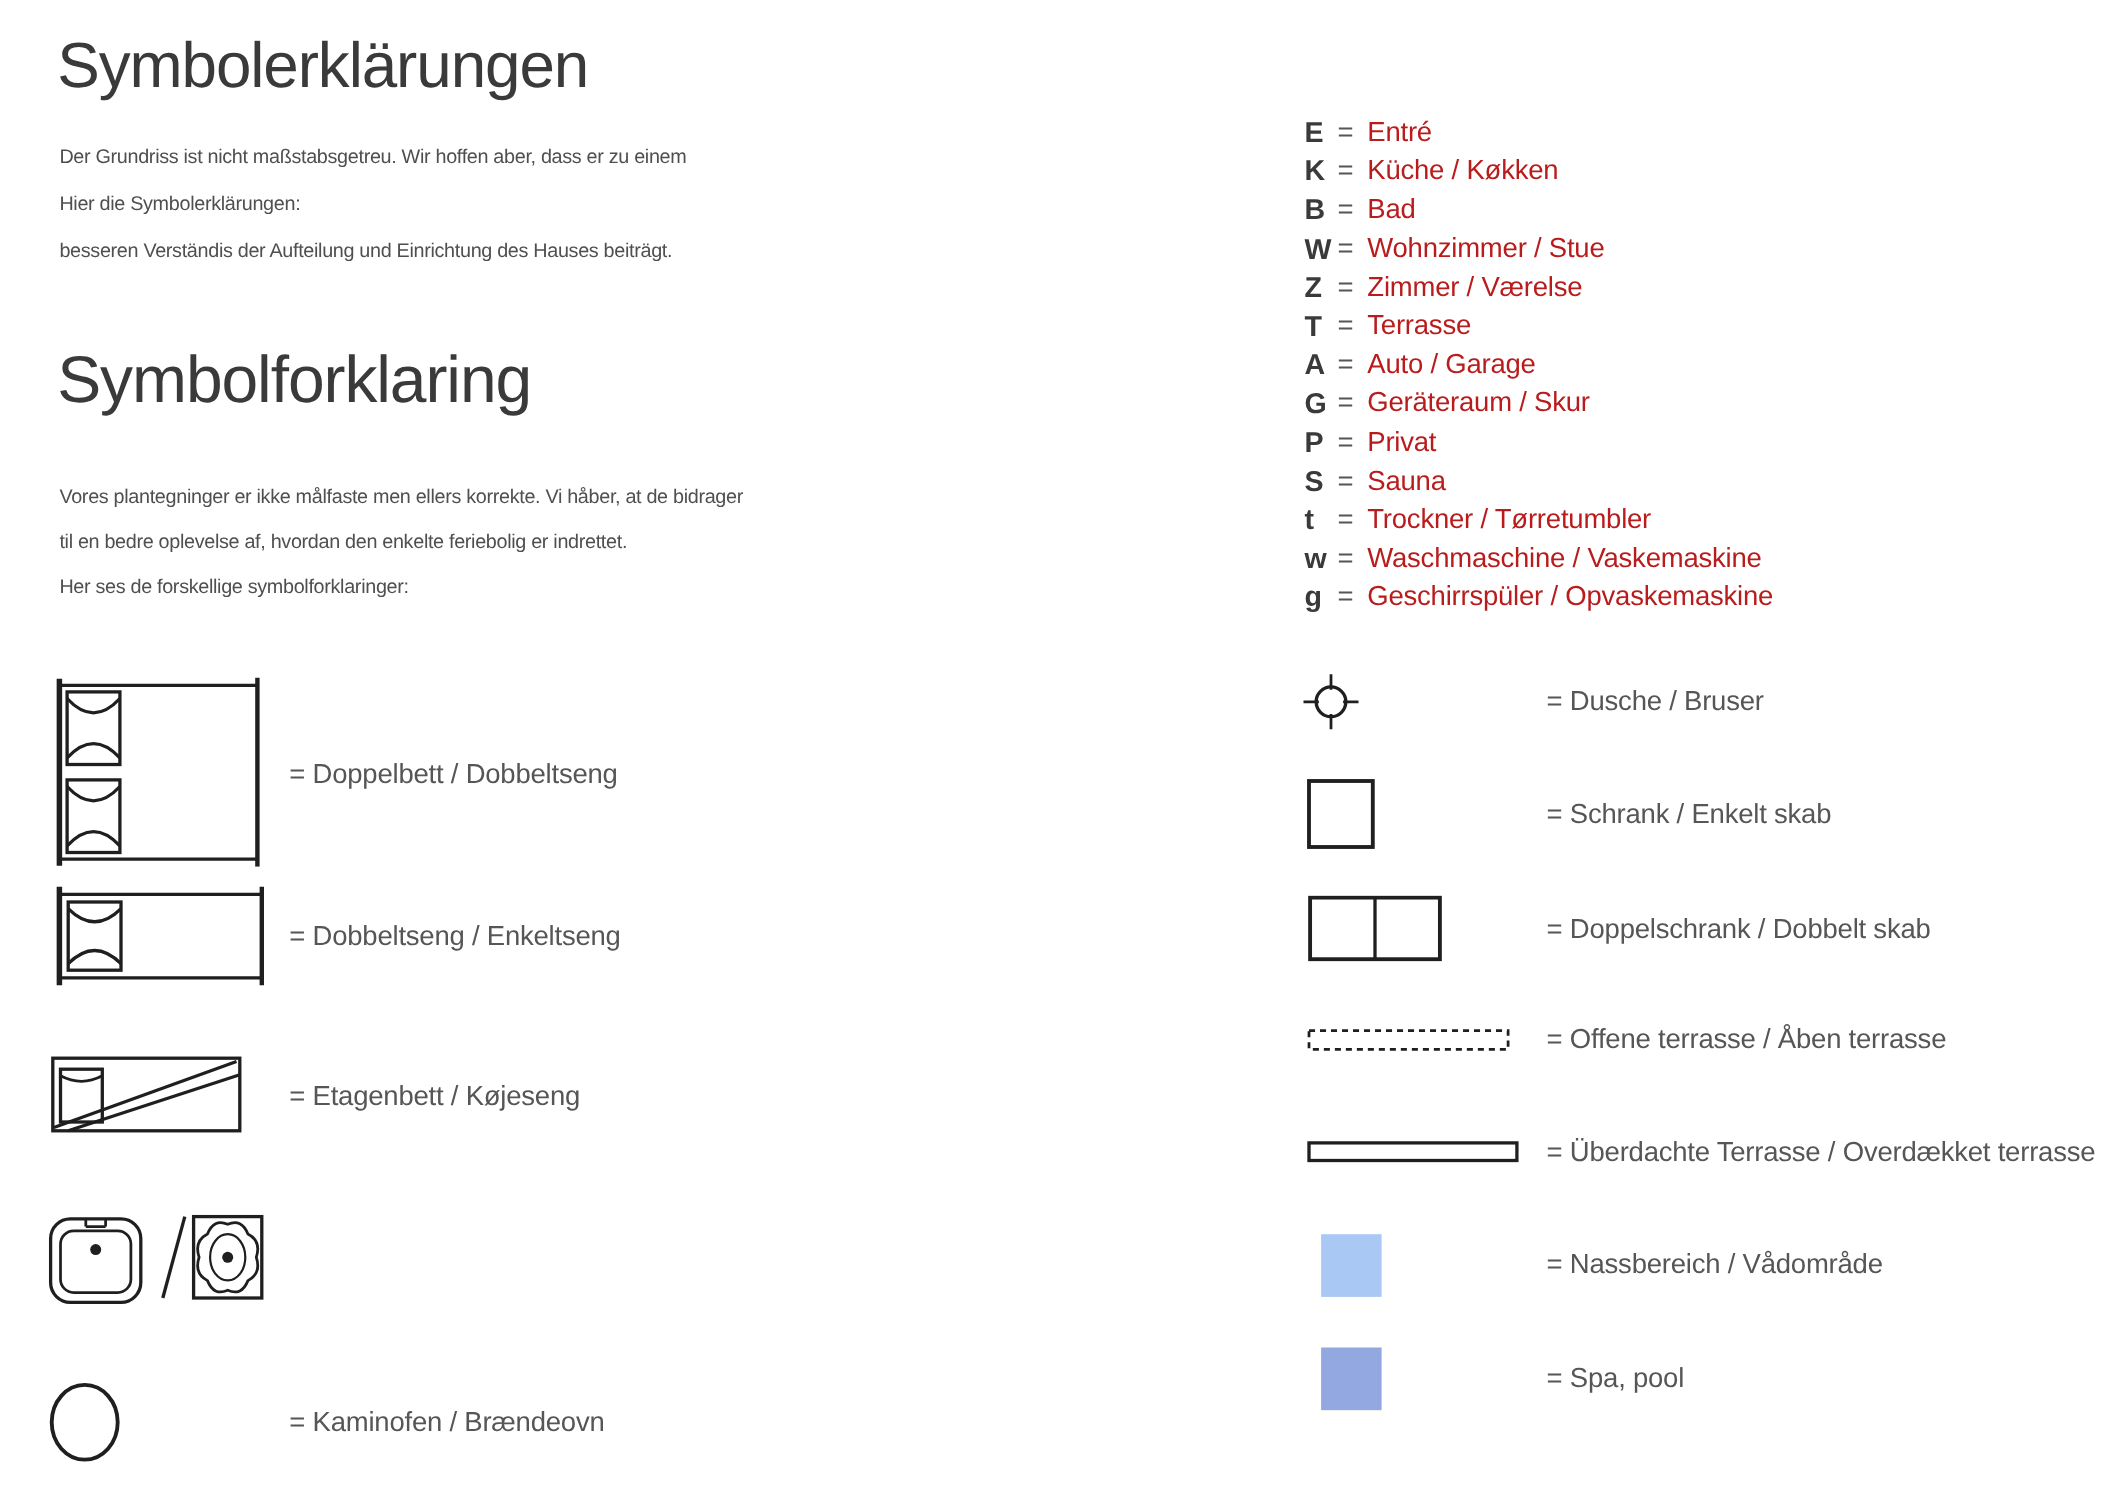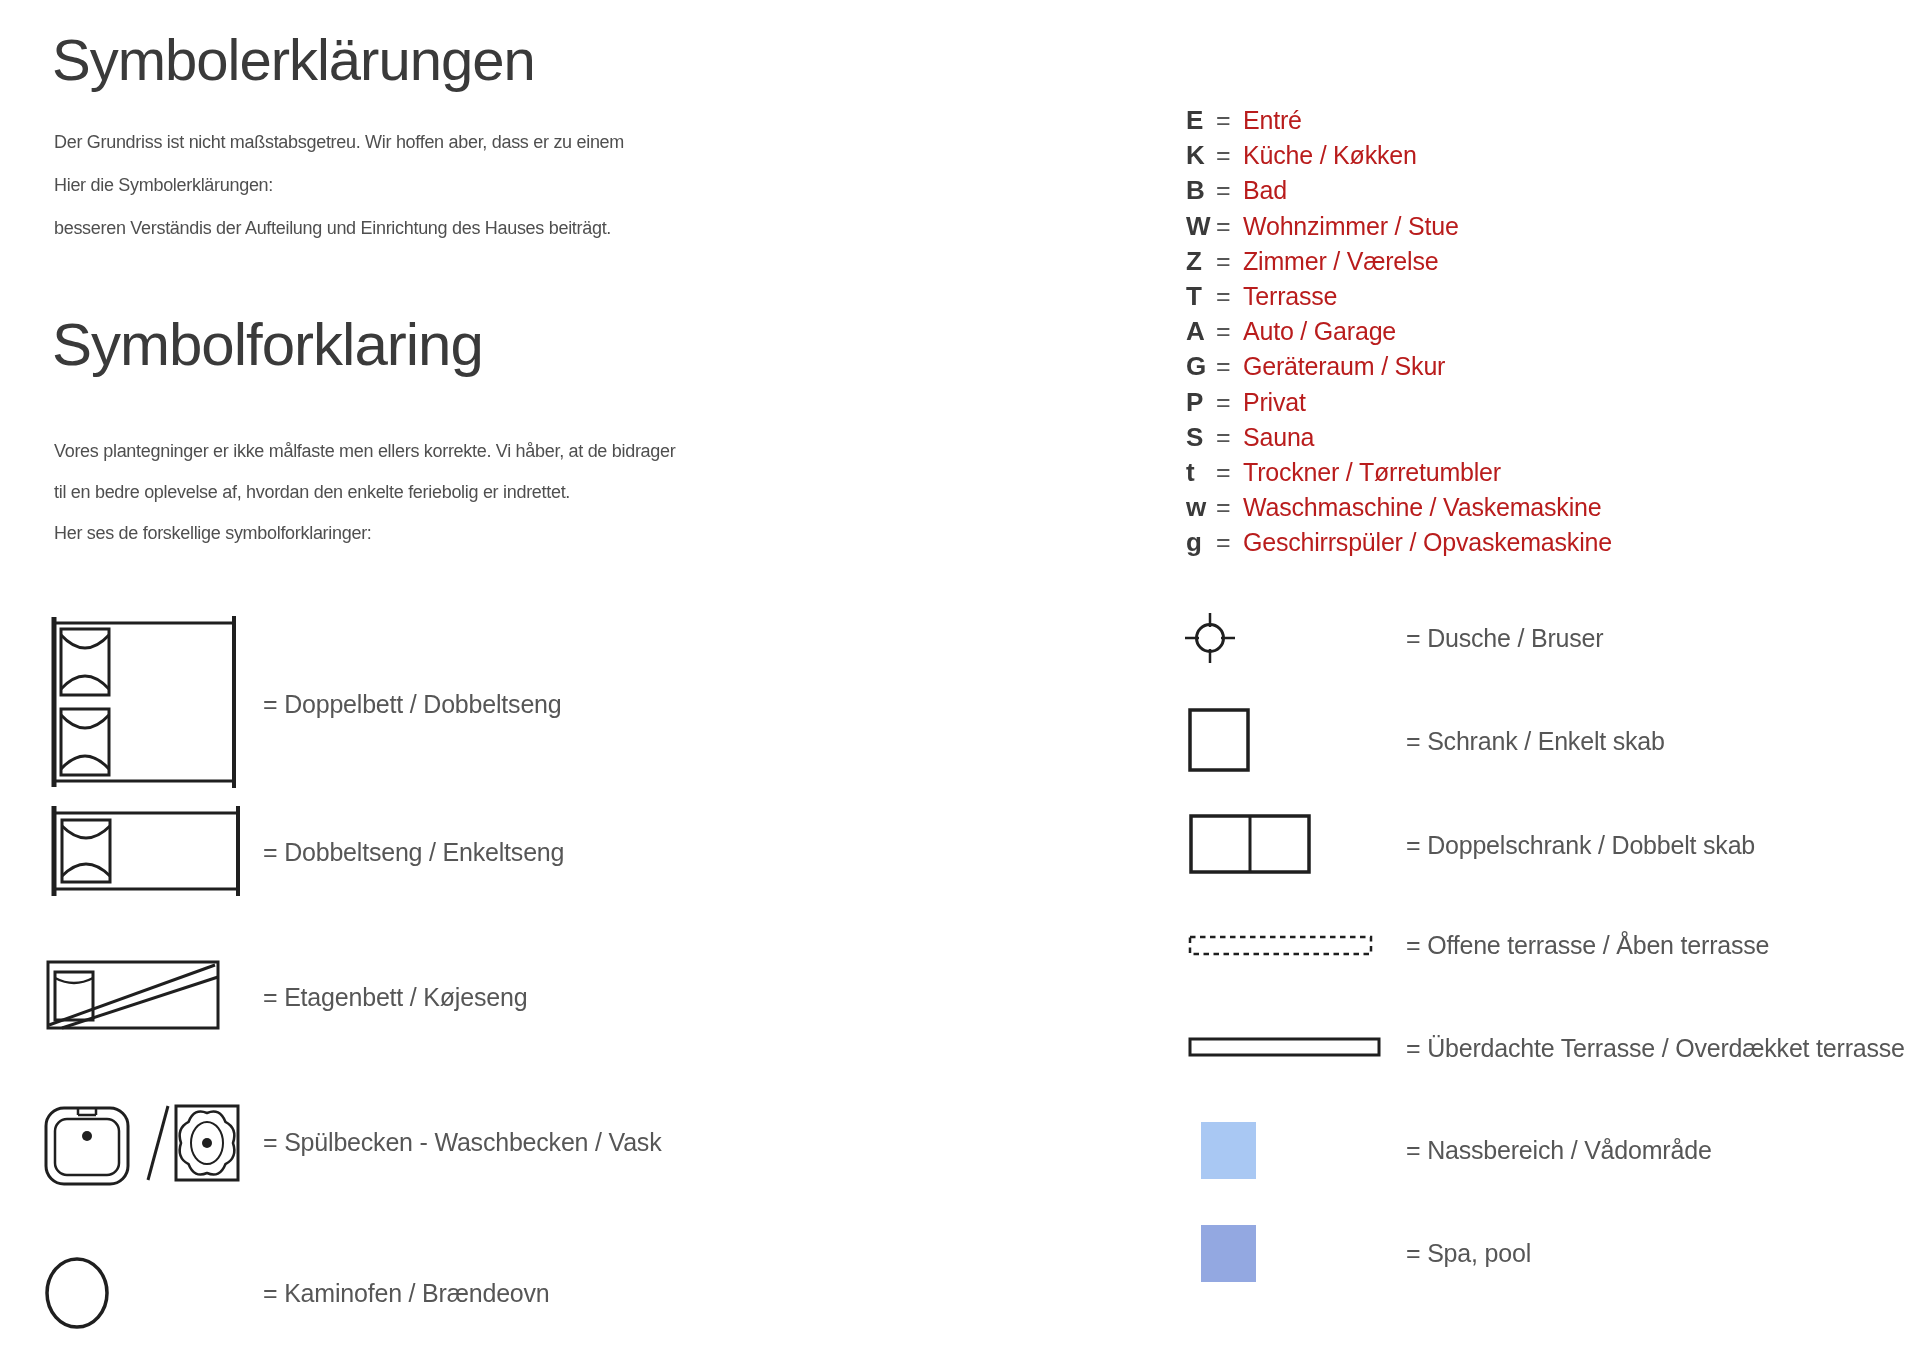--- a/index.html
+++ b/index.html
@@ -152,21 +152,20 @@
     <line class="stroke" x1="52" y1="8" x2="52" y2="15" stroke-width="2.5"></line>
     <line class="stroke" x1="34" y1="15" x2="52" y2="15" stroke-width="2.5"></line>
     <rect class="stroke" x="11" y="19" width="64" height="56" rx="12" stroke-width="2.5"></rect>
     <circle cx="43" cy="36" r="5" fill="#1f1f1f"></circle>
     <line class="stroke" x1="104" y1="80" x2="124" y2="6" stroke-width="3"></line>
     <rect class="stroke" x="132" y="6" width="62" height="74" stroke-width="3"></rect>
     <path class="stroke" stroke-width="2.5" d="M189,43 Q193.8,57.7 181.4,64.2 Q175.7,78.5 163,73 Q150.3,78.5 144.6,64.2 Q132.2,57.7 137,43 Q132.2,28.3 144.6,21.8 Q150.3,7.5 163,13 Q175.7,7.5 181.4,21.8 Q193.8,28.3 189,43 Z"></path>
     <ellipse class="stroke" cx="163" cy="43" rx="16" ry="21" stroke-width="2"></ellipse>
     <circle cx="163" cy="43" r="5" fill="#1f1f1f"></circle>
   </svg>
-  <div class="abs sym-label" style="left:263px;top:1142px;">= Spülbecken - Waschbecken / Vask</div>
 
   <svg class="abs" style="left:44px;top:1256px;" width="66" height="74" viewBox="0 0 66 74">
     <ellipse class="stroke" cx="33" cy="37" rx="30" ry="34" stroke-width="3.5"></ellipse>
   </svg>
   <div class="abs sym-label" style="left:263px;top:1293px;">= Kaminofen / Brændeovn</div>
 
   <svg class="abs" style="left:1184px;top:612px;" width="52" height="52" viewBox="0 0 52 52">
     <circle class="stroke" cx="26" cy="26" r="13.5" stroke-width="3"></circle>
     <line class="stroke" x1="26" y1="1" x2="26" y2="15" stroke-width="2.5"></line>
     <line class="stroke" x1="26" y1="37" x2="26" y2="51" stroke-width="2.5"></line>

